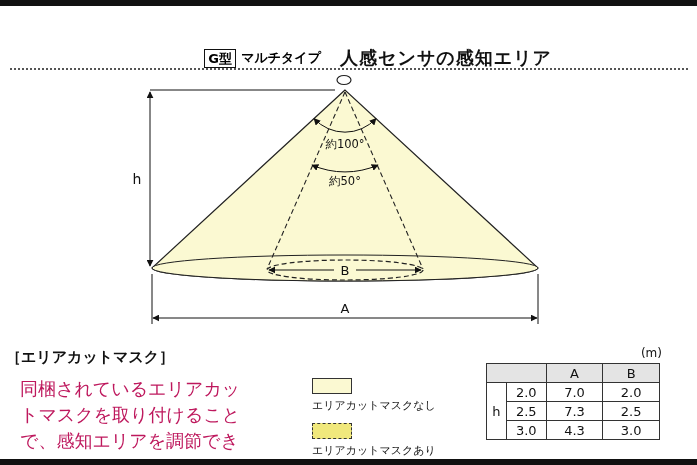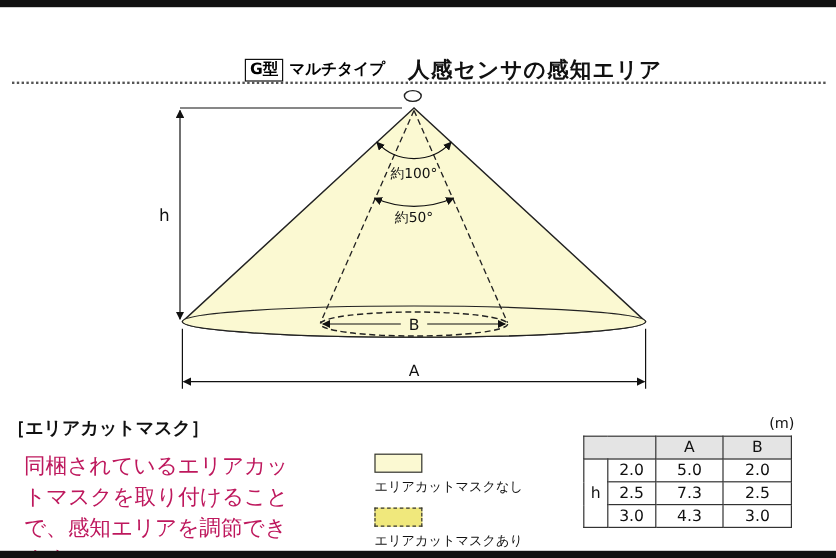--- a/index.html
+++ b/index.html
@@ -240,21 +240,21 @@
         </colgroup>
         <tbody>
             <tr class="head">
           <th colspan="2"></th>
           <th>A</th>
           <th>B</th>
         </tr>
         <tr>
           <td rowspan="3">h</td>
           <td>2.0</td>
-          <td>5.0</td>
+          <td>7.0</td>
           <td>2.0</td>
         </tr>
         <tr>
           <td>2.5</td>
           <td>7.3</td>
           <td>2.5</td>
         </tr>
         <tr>
           <td>3.0</td>
           <td>4.3</td>

